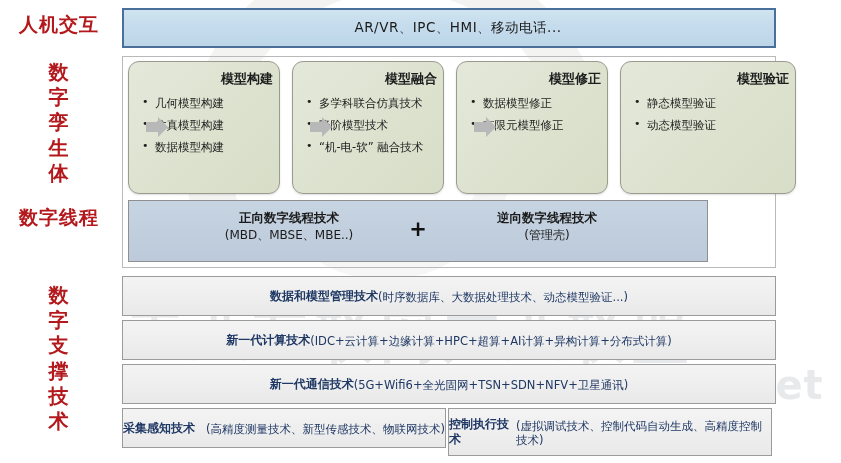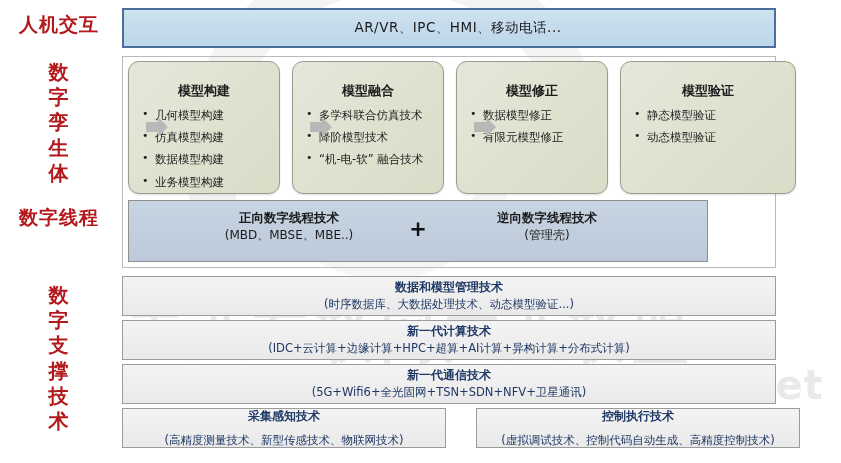--- a/index.html
+++ b/index.html
@@ -89,22 +89,22 @@
   .mbox{
     position:absolute; top:0; height:133px;
     background:linear-gradient(135deg,#e4e8da 0%,#dde2cf 55%,#d8ddc8 100%);
     border:1.5px solid #9a9a8f;
     border-radius:11px;
     box-sizing:border-box;
     box-shadow:0 1px 2px rgba(0,0,0,.13);
     padding:8px 6px 0 6px;
   }
   .mbox h3{
-    margin:12px 0 9px 0; padding:0;
-    font-size:13px; font-weight:bold; color:#1d1d1d; text-align:center;
+    margin:0 0 9px 0; padding:0;
+    font-size:13px; font-weight:bold; color:#1d1d1d; text-align:right;
   }
   .mbox ul{margin:0;padding:0;list-style:none;}
   .mbox li{
     font-size:11.5px; color:#1d1d1d;
     margin:0 0 9px 0;
     padding-left:20px;
     position:relative;
     line-height:1.15;
   }
   .mbox li::before{
@@ -137,21 +137,21 @@
     line-height:1;
   }
 
   
   .srow{
     position:absolute; left:122px; width:654px;
     background:linear-gradient(to bottom,#f4f4f4 0%,#eeeeee 55%,#e9e9e9 100%);
     border:1px solid #9b9b9b;
     box-sizing:border-box;
     z-index:2;
-    display:flex; flex-direction:column;
+    display:flex; flex-direction:row;
     align-items:center; justify-content:center;
   }
   .srow .s1{font-size:12px;font-weight:bold;color:#1f3864;line-height:1.25;}
   .srow .s2{font-size:11.5px;color:#1f3864;line-height:1.25;margin-top:2px;}
   .srow.half{width:324px;justify-content:space-between;}
 </style>
 </head>
 <body>
 
 <div id="root">
@@ -189,21 +189,20 @@
 
   <div class="twin-outer"></div>
 
   <div class="models" id="models">
       <div class="mbox" style="left: 0px; width: 152px;">
         <h3>模型构建</h3>
         <ul>
           <li>几何模型构建</li>
           <li>仿真模型构建</li>
           <li>数据模型构建</li>
-          <li>业务模型构建</li>
         </ul>
       </div>
       <div class="mbox" style="left: 164px; width: 152px;">
         <h3>模型融合</h3>
         <ul>
           <li>多学科联合仿真技术</li>
           <li>降阶模型技术</li>
           <li>“机-电-软” 融合技术</li>
         </ul>
       </div>
@@ -245,21 +244,21 @@
         <div class="s2">(IDC+云计算+边缘计算+HPC+超算+AI计算+异构计算+分布式计算)</div>
       </div>
       <div class="srow" style="top: 364px; height: 40px; left: 122px;">
         <div class="s1">新一代通信技术</div>
         <div class="s2">(5G+Wifi6+全光固网+TSN+SDN+NFV+卫星通讯)</div>
       </div>
       <div class="srow half" style="top: 408px; height: 40px; left: 122px;">
         <div class="s1">采集感知技术</div>
         <div class="s2">(高精度测量技术、新型传感技术、物联网技术)</div>
       </div>
-      <div class="srow half" style="top: 408px; height: 40px; left: 476px;">
+      <div class="srow half" style="top: 408px; height: 48px; left: 448px;">
         <div class="s1">控制执行技术</div>
         <div class="s2">(虚拟调试技术、控制代码自动生成、高精度控制技术)</div>
       </div>
     </div>
 
 <div class="arrow" style="left: 146px; top: 117px;">
       <svg width="22" height="20" viewBox="0 0 22 20">
         <path d="M0 5 L12 5 L12 0 L22 10 L12 20 L12 15 L0 15 Z" fill="#b8b8b8"></path>
       </svg>
     </div>

